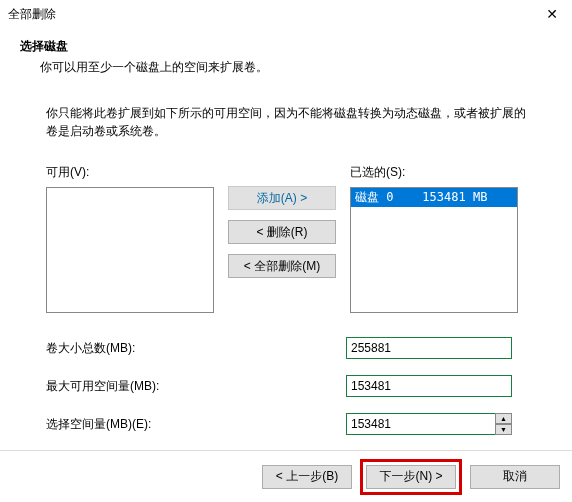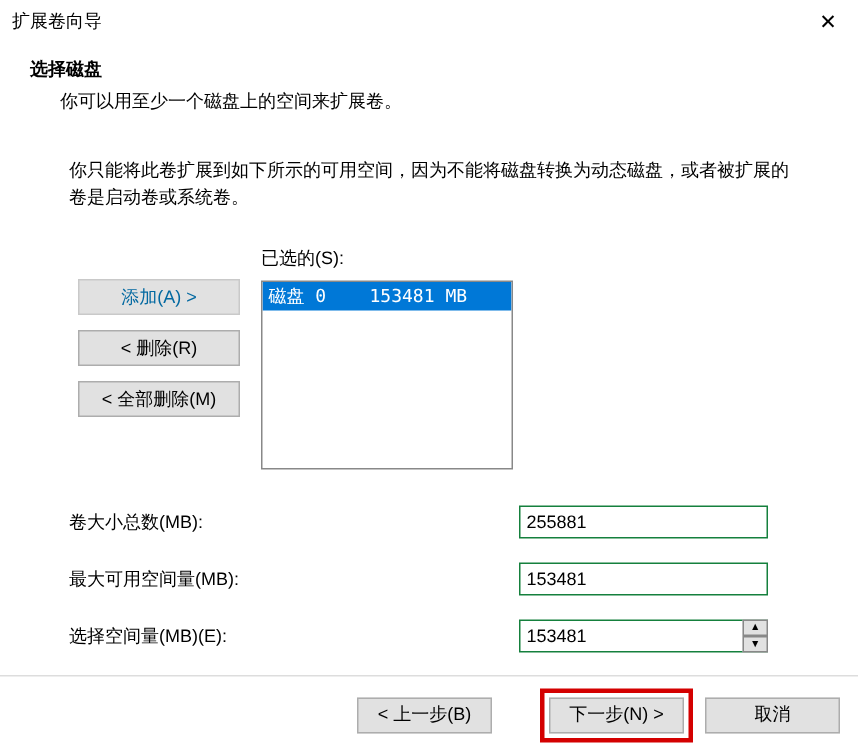--- a/index.html
+++ b/index.html
@@ -161,42 +161,45 @@
       gap: 8px;
       background: #fff;
     }
     .footer .btn {
       width: 90px;
       height: 24px;
     }
     .highlight-box {
       border: 3px solid #d40000;
       padding: 3px;
-      margin-left: 24px;
     }
     .highlight-box .btn { width: 90px; }
   </style>
 </head>
 <body>
 
 <div class="titlebar">
-  <span class="titlebar-title">扩展卷向导</span>
+  <span class="titlebar-title">全部删除</span>
   <div class="close-btn">
     <span>✕</span>
   </div>
 </div>
 
 <div class="content">
   <div class="heading">选择磁盘</div>
   <div class="subheading">你可以用至少一个磁盘上的空间来扩展卷。</div>
 
   <div class="inner">
     <div class="desc">你只能将此卷扩展到如下所示的可用空间，因为不能将磁盘转换为动态磁盘，或者被扩展的卷是启动卷或系统卷。</div>
 
     <div class="disk-area">
+      <div class="disk-col">
+        <div class="disk-label">可用(V):</div>
+        <div class="listbox" id="available-list"></div>
+      </div>
 
       <div class="btn-col">
         <button class="btn" disabled="">添加(A) &gt;</button>
         <button class="btn">&lt; 删除(R)</button>
         <button class="btn">&lt; 全部删除(M)</button>
       </div>
 
       <div class="disk-col">
         <div class="disk-label">已选的(S):</div>
         <div class="listbox" id="selected-list">

